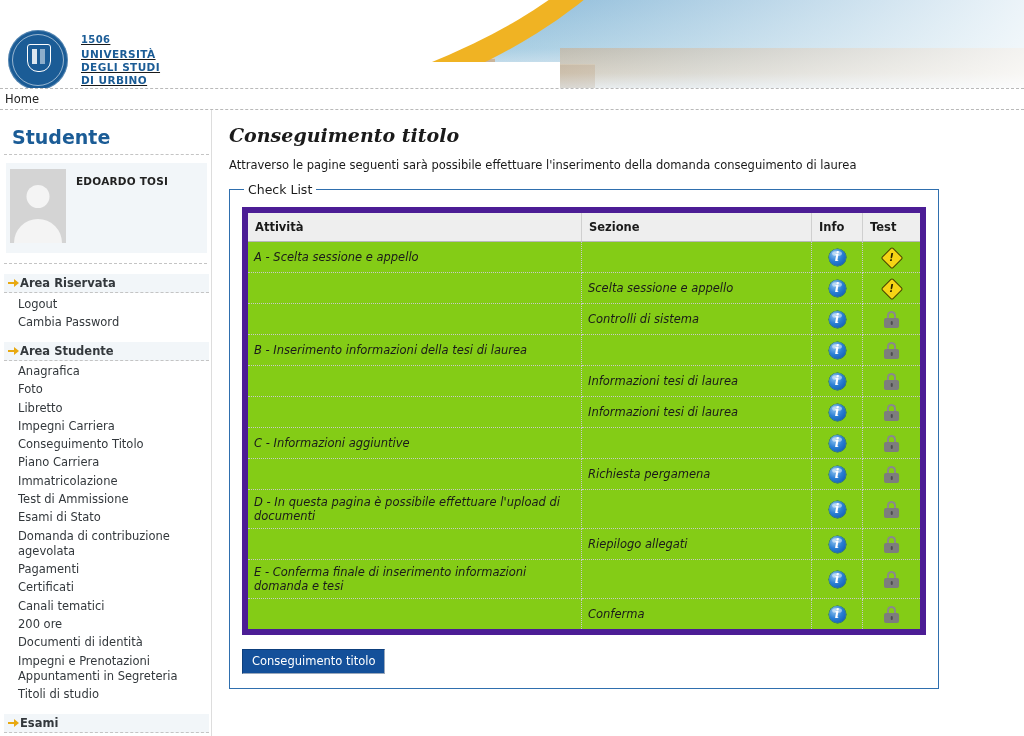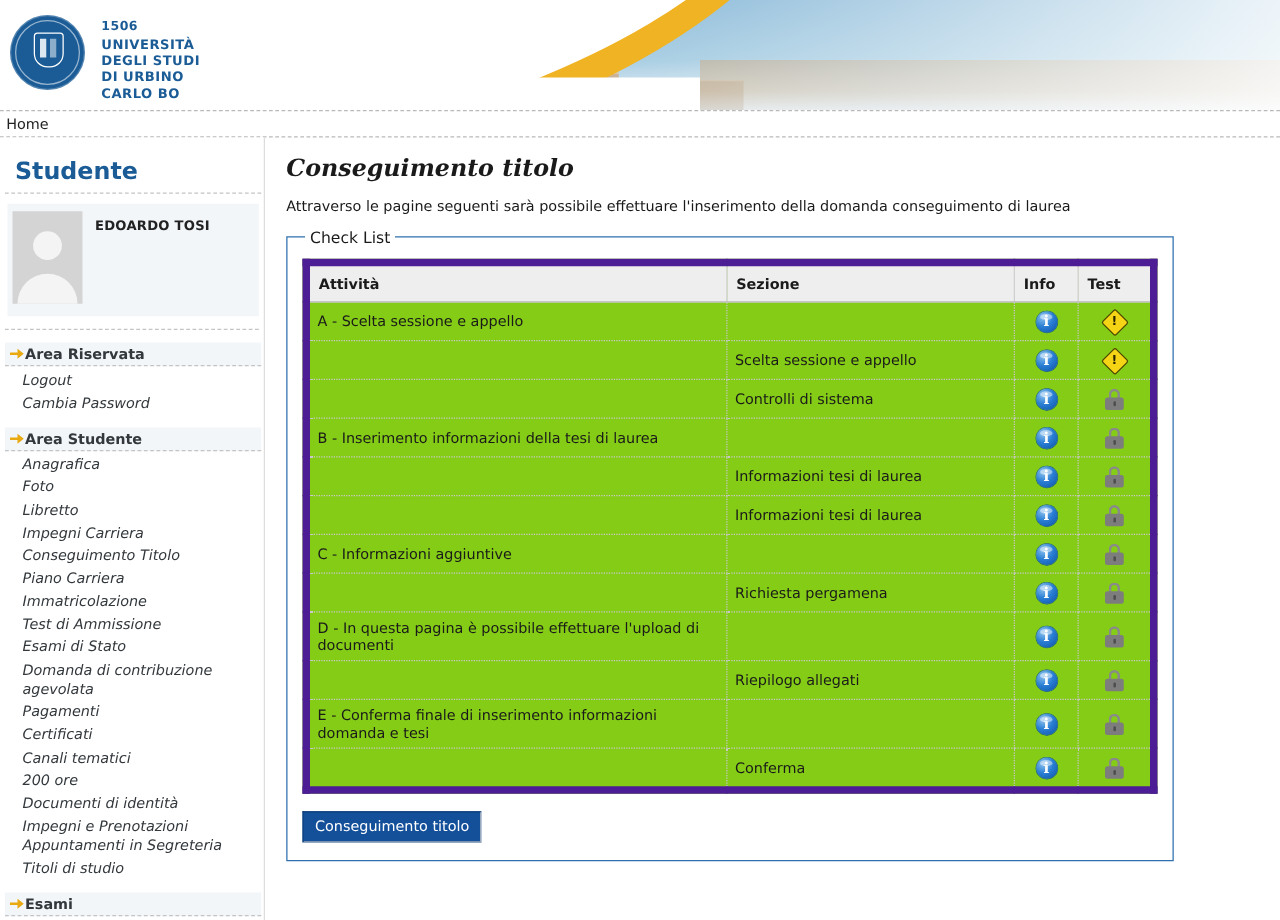--- a/index.html
+++ b/index.html
@@ -112,23 +112,24 @@
     left: 0;
     top: 62px;
     width: 560px;
     height: 26px;
     background: #ffffff;
   }
 
   .logo-wrap {
     position: absolute;
     left: 8px;
-    top: 12px;
+    top: 30px;
     display: flex;
     align-items: flex-start;
+    text-decoration: underline;
   }
   .crest {
     width: 60px; height: 60px;
     border-radius: 50%;
     background: #1b5c96;
     position: relative;
     flex: none;
   }
   .crest .ring {
     position: absolute;
@@ -314,21 +315,20 @@
   }
   .menu-list li {
     font-size: 11.5px;
     color: #33383c;
     padding: 1.5px 4px 1.5px 18px;
     line-height: 1.33;
   }
   .menu-list li a {
     color: #33383c;
     text-decoration: none;
-    font-style: italic;
   }
 
   
   .main {
     flex: 1 1 auto;
     padding: 14px 0 0 17px;
     box-sizing: border-box;
   }
   .page-title {
     font-size: 19px;
@@ -377,20 +377,21 @@
   }
   table.checktable th:last-child { border-right: none; }
   table.checktable td {
     font-size: 11.5px;
     color: #1a1a1a;
     padding: 5px 6px;
     border-right: 1px dotted #c9c9c9;
     border-bottom: 1px dotted #c9c9c9;
     height: 20px;
     vertical-align: middle;
+    font-style: italic;
   }
   table.checktable td:last-child { border-right: none; }
   table.checktable tr:last-child td { border-bottom: none; }
   .col-attivita { width: auto; }
   .col-sezione  { width: 215px; }
   .col-info     { width: 36px; text-align: center; }
   .col-stato    { width: 43px; text-align: center; }
   td.c-info, td.c-stato { text-align: center; padding: 3px 0; }
 
   

